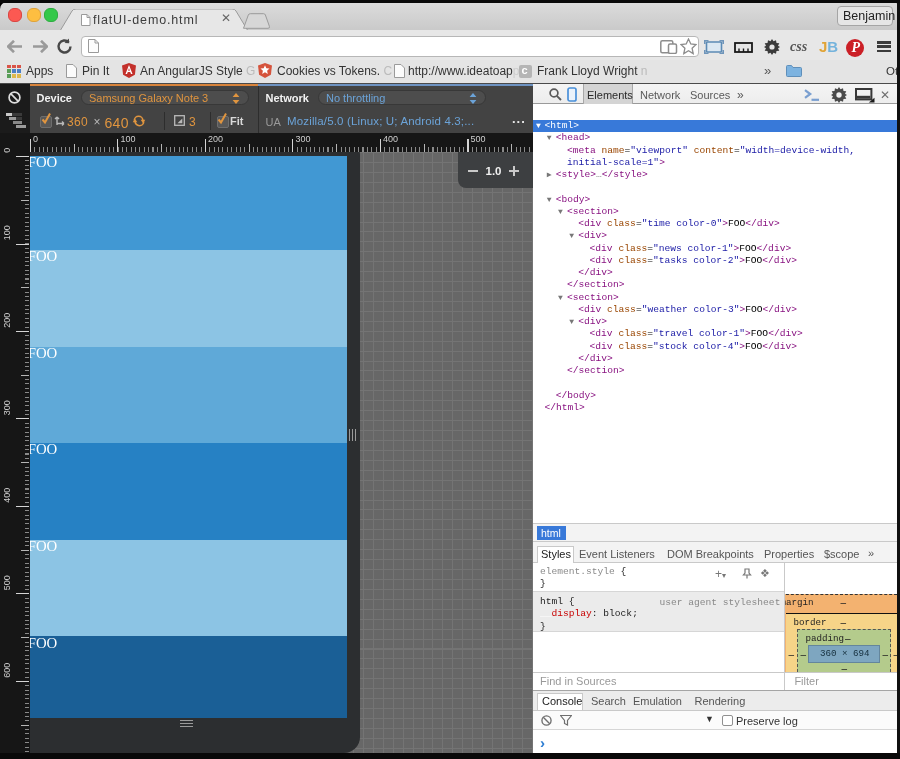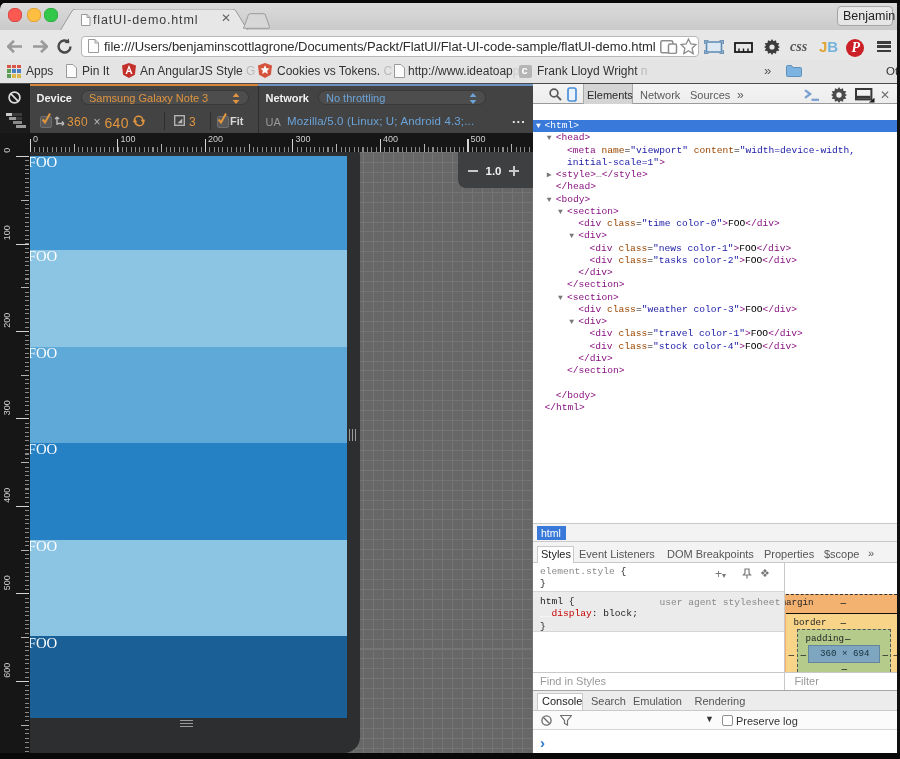--- a/index.html
+++ b/index.html
@@ -53,21 +53,20 @@
   <svg class="abs" style="left:56px;top:38px;" width="17" height="17" viewBox="0 0 17 17">
     <path d="M14.5,8.5 A6,6 0 1 1 12.7,4.2" stroke="#484848" stroke-width="2.4" fill="none"></path>
     <path d="M12.9,0.5 L13.2,5.3 L8.5,4.9 Z" fill="#484848"></path>
   </svg>
 
   <div class="abs" style="left:81px;top:35.5px;width:618px;height:21px;background:#fff;border:1px solid #b7b7b7;border-radius:4px;box-sizing:border-box;"></div>
   <svg class="abs" style="left:88px;top:39px;" width="11" height="14" viewBox="0 0 11 14">
     <path d="M0.5,0.5 L7,0.5 L10.5,4 L10.5,13.5 L0.5,13.5 Z" fill="#fdfdfd" stroke="#9a9a9a"></path>
     <path d="M7,0.5 L7,4 L10.5,4" fill="none" stroke="#9a9a9a"></path>
   </svg>
-  <div class="abs" style="left:104px;top:38.5px;font-size:13px;color:#2c2c2c;letter-spacing:-0.05px;">file:///Users/benjaminscottlagrone/Documents/Packt/FlatUI/Flat-UI-code-sample/flatUI-demo.html</div>
 
   <svg class="abs" style="left:660px;top:40px;" width="19" height="14" viewBox="0 0 19 14">
     <rect x="0.8" y="0.8" width="12" height="12" rx="1.5" fill="none" stroke="#8d8d8d" stroke-width="1.5"></rect>
     <rect x="8.5" y="4" width="8" height="9.4" rx="1.5" fill="#fff" stroke="#8d8d8d" stroke-width="1.5"></rect>
   </svg>
   <svg class="abs" style="left:680px;top:38px;" width="17" height="17" viewBox="0 0 17 17">
     <path d="M8.5,1 L10.8,6 L16,6.6 L12.1,10.2 L13.2,15.6 L8.5,12.8 L3.8,15.6 L4.9,10.2 L1,6.6 L6.2,6 Z" fill="none" stroke="#8d8d8d" stroke-width="1.3"></path>
   </svg>
 
   <svg class="abs" style="left:704px;top:40px;" width="20" height="14" viewBox="0 0 20 14">
@@ -299,21 +298,20 @@
     <path d="M19.5,14.5 L13.8,14.5 L19.5,9.8 Z" fill="#1a1a1a"></path>
   </svg>
   <div class="abs" style="left:880px;top:87.5px;font-size:12px;color:#6e6e6e;">✕</div>
 
   <div id="tree" class="abs" style="left:533px;top:104.5px;width:367px;height:418.5px;background:#fff;overflow:hidden;">
     <div class="row" style="top:15.65px;background:#3879d9;"><span class="arr" style="left:3px;color:#fff;">▼</span><span style="position:absolute;left:11.4px;color:#fff;">&lt;html&gt;</span></div>
     <div class="row" style="top:27.9px;"><span class="arr" style="left:13.7px;">▼</span><span style="position:absolute;left:22.7px;"><span class="tag">&lt;head&gt;</span></span></div>
     <div class="row" style="top:40.15px;"><span style="position:absolute;left:34px;"><span class="tag">&lt;meta</span> <span class="attr">name</span>=<span class="val">"viewport"</span> <span class="attr">content</span>=<span class="val">"width=device-width,</span></span></div>
     <div class="row" style="top:52.4px;"><span style="position:absolute;left:34px;"><span class="val">initial-scale=1"</span><span class="tag">&gt;</span></span></div>
     <div class="row" style="top:64.65px;"><span class="arr" style="left:13.7px;">▶</span><span style="position:absolute;left:22.7px;"><span class="tag">&lt;style&gt;</span><span style="color:#888;">…</span><span class="tag">&lt;/style&gt;</span></span></div>
-    <div class="row" style="top:76.9px;"><span style="position:absolute;left:22.7px;"><span class="tag">&lt;/head&gt;</span></span></div>
     <div class="row" style="top:89.15px;"><span class="arr" style="left:13.7px;">▼</span><span style="position:absolute;left:22.7px;"><span class="tag">&lt;body&gt;</span></span></div>
     <div class="row" style="top:101.4px;"><span class="arr" style="left:25px;">▼</span><span style="position:absolute;left:34px;"><span class="tag">&lt;section&gt;</span></span></div>
     <div class="row" style="top:113.65px;"><span style="position:absolute;left:45.3px;"><span class="tag">&lt;div</span> <span class="attr">class</span>=<span class="val">"time color-0"</span><span class="tag">&gt;</span>FOO<span class="tag">&lt;/div&gt;</span></span></div>
     <div class="row" style="top:125.9px;"><span class="arr" style="left:36.3px;">▼</span><span style="position:absolute;left:45.3px;"><span class="tag">&lt;div&gt;</span></span></div>
     <div class="row" style="top:138.15px;"><span style="position:absolute;left:56.6px;"><span class="tag">&lt;div</span> <span class="attr">class</span>=<span class="val">"news color-1"</span><span class="tag">&gt;</span>FOO<span class="tag">&lt;/div&gt;</span></span></div>
     <div class="row" style="top:150.4px;"><span style="position:absolute;left:56.6px;"><span class="tag">&lt;div</span> <span class="attr">class</span>=<span class="val">"tasks color-2"</span><span class="tag">&gt;</span>FOO<span class="tag">&lt;/div&gt;</span></span></div>
     <div class="row" style="top:162.65px;"><span style="position:absolute;left:45.3px;"><span class="tag">&lt;/div&gt;</span></span></div>
     <div class="row" style="top:174.9px;"><span style="position:absolute;left:34px;"><span class="tag">&lt;/section&gt;</span></span></div>
     <div class="row" style="top:187.15px;"><span class="arr" style="left:25px;">▼</span><span style="position:absolute;left:34px;"><span class="tag">&lt;section&gt;</span></span></div>
     <div class="row" style="top:199.4px;"><span style="position:absolute;left:45.3px;"><span class="tag">&lt;div</span> <span class="attr">class</span>=<span class="val">"weather color-3"</span><span class="tag">&gt;</span>FOO<span class="tag">&lt;/div&gt;</span></span></div>
@@ -343,21 +341,21 @@
     <div class="mono" style="position:absolute;left:7px;top:3px;font-size:9.6px;line-height:12.25px;color:#222;"><span style="color:#8a8a8a;">element.style</span> {<br>}</div>
     <div style="position:absolute;left:182px;top:4px;font-size:12px;color:#777;">+<span style="font-size:8px;">▾</span></div>
     <svg style="position:absolute;left:209px;top:5px;" width="10" height="11" viewBox="0 0 10 11">
       <path d="M3,1 L7,1 L7,5 L8.6,7 L1.4,7 L3,5 Z M5,7 L5,10.5" stroke="#777" stroke-width="1.2" fill="none"></path>
     </svg>
     <div style="position:absolute;left:227px;top:3.5px;font-size:11px;color:#777;">❖</div>
     <div style="position:absolute;left:0;top:28px;width:251.4px;height:41px;background:#ebebeb;border-top:1px solid #d6d6d6;border-bottom:1px solid #d6d6d6;box-sizing:border-box;"></div>
     <div class="mono" style="position:absolute;left:7px;top:33px;font-size:9.6px;line-height:12.25px;color:#222;">html {<br><span style="color:#fff;">__</span><span style="color:#c80000;">display</span>: block;<br>}</div>
     <div style="position:absolute;right:4px;top:34px;font-size:9.6px;color:#888;font-family:'Liberation Mono',monospace;">user agent stylesheet</div>
     <div style="position:absolute;left:0;top:108.5px;width:251.4px;height:18px;border-top:1px solid #c9c9c9;background:#fff;"></div>
-    <div style="position:absolute;left:7px;top:112px;font-size:11px;color:#999;">Find in Styles</div>
+    <div style="position:absolute;left:7px;top:112px;font-size:11px;color:#999;">Find in Sources</div>
   </div>
 
   <div class="abs" style="left:784.4px;top:563px;width:115.6px;height:126.5px;background:#fff;border-left:1px solid #c9c9c9;box-sizing:border-box;overflow:hidden;">
 
     <div style="position:absolute;left:-4px;top:31px;width:118.5px;height:120px;background:#f3b270;border:1px dashed #333;"></div>
     <div style="position:absolute;left:-5px;top:34px;font-size:9.2px;color:#222;font-family:'Liberation Mono',monospace;">margin</div>
     <div style="position:absolute;left:55px;top:34px;font-size:10px;color:#222;">–</div>
 
     <div style="position:absolute;left:1px;top:49.5px;width:111px;height:102px;background:#f7d488;border-top:1.5px solid #111;"></div>
     <div style="position:absolute;left:8px;top:53.5px;font-size:9.2px;color:#222;font-family:'Liberation Mono',monospace;">border</div>

